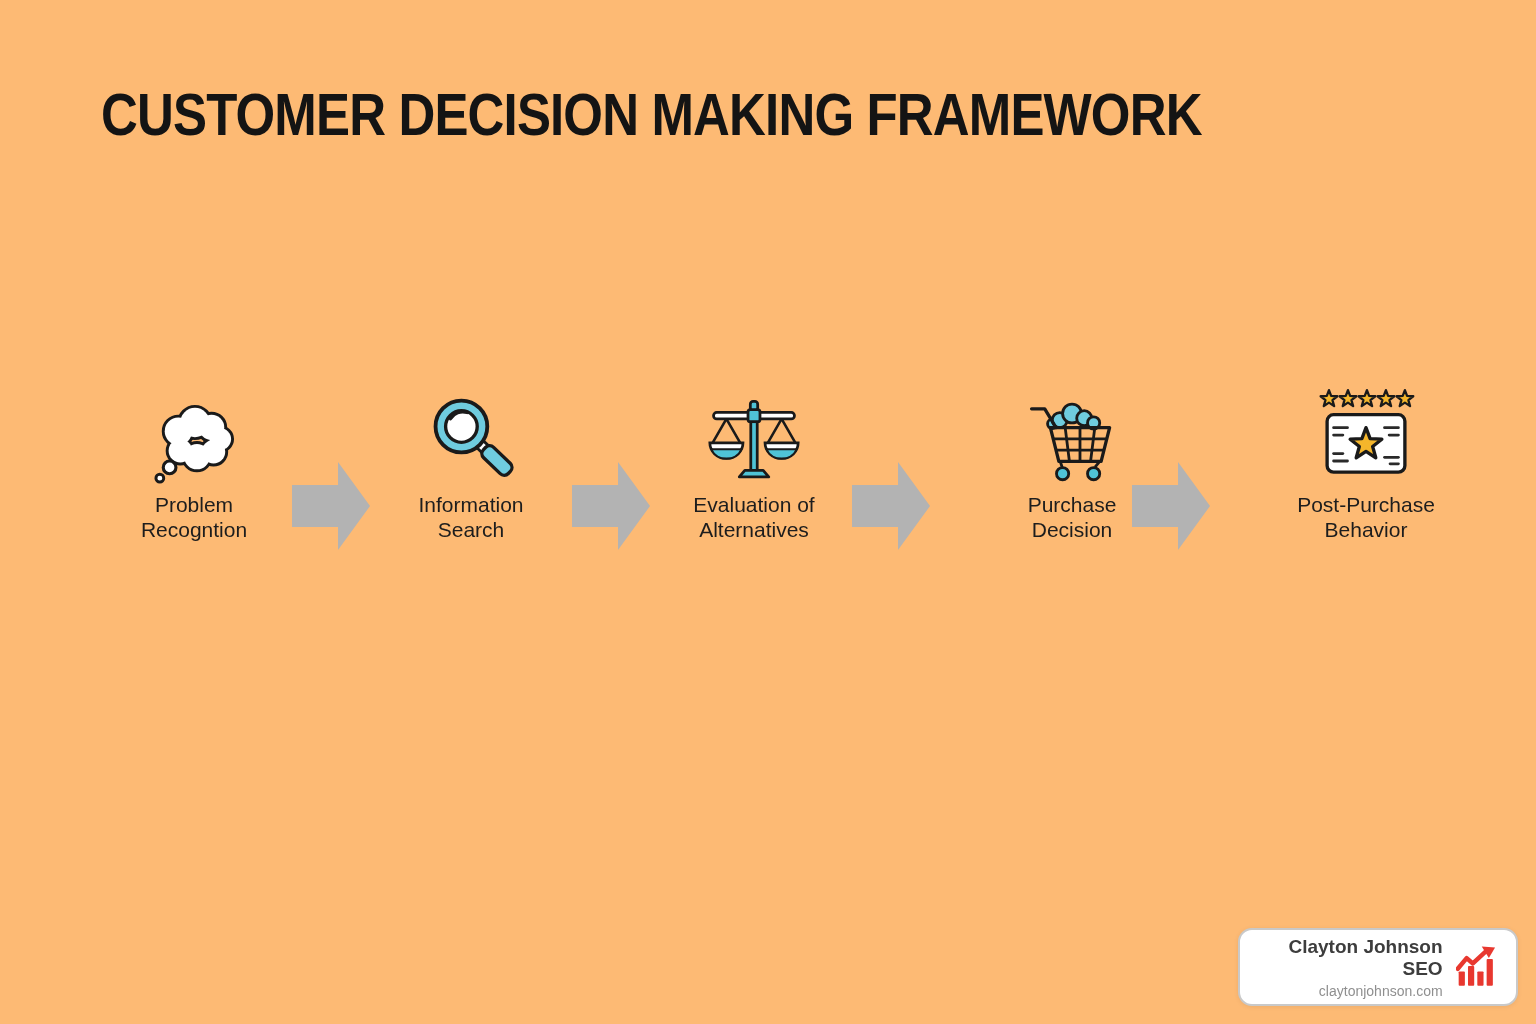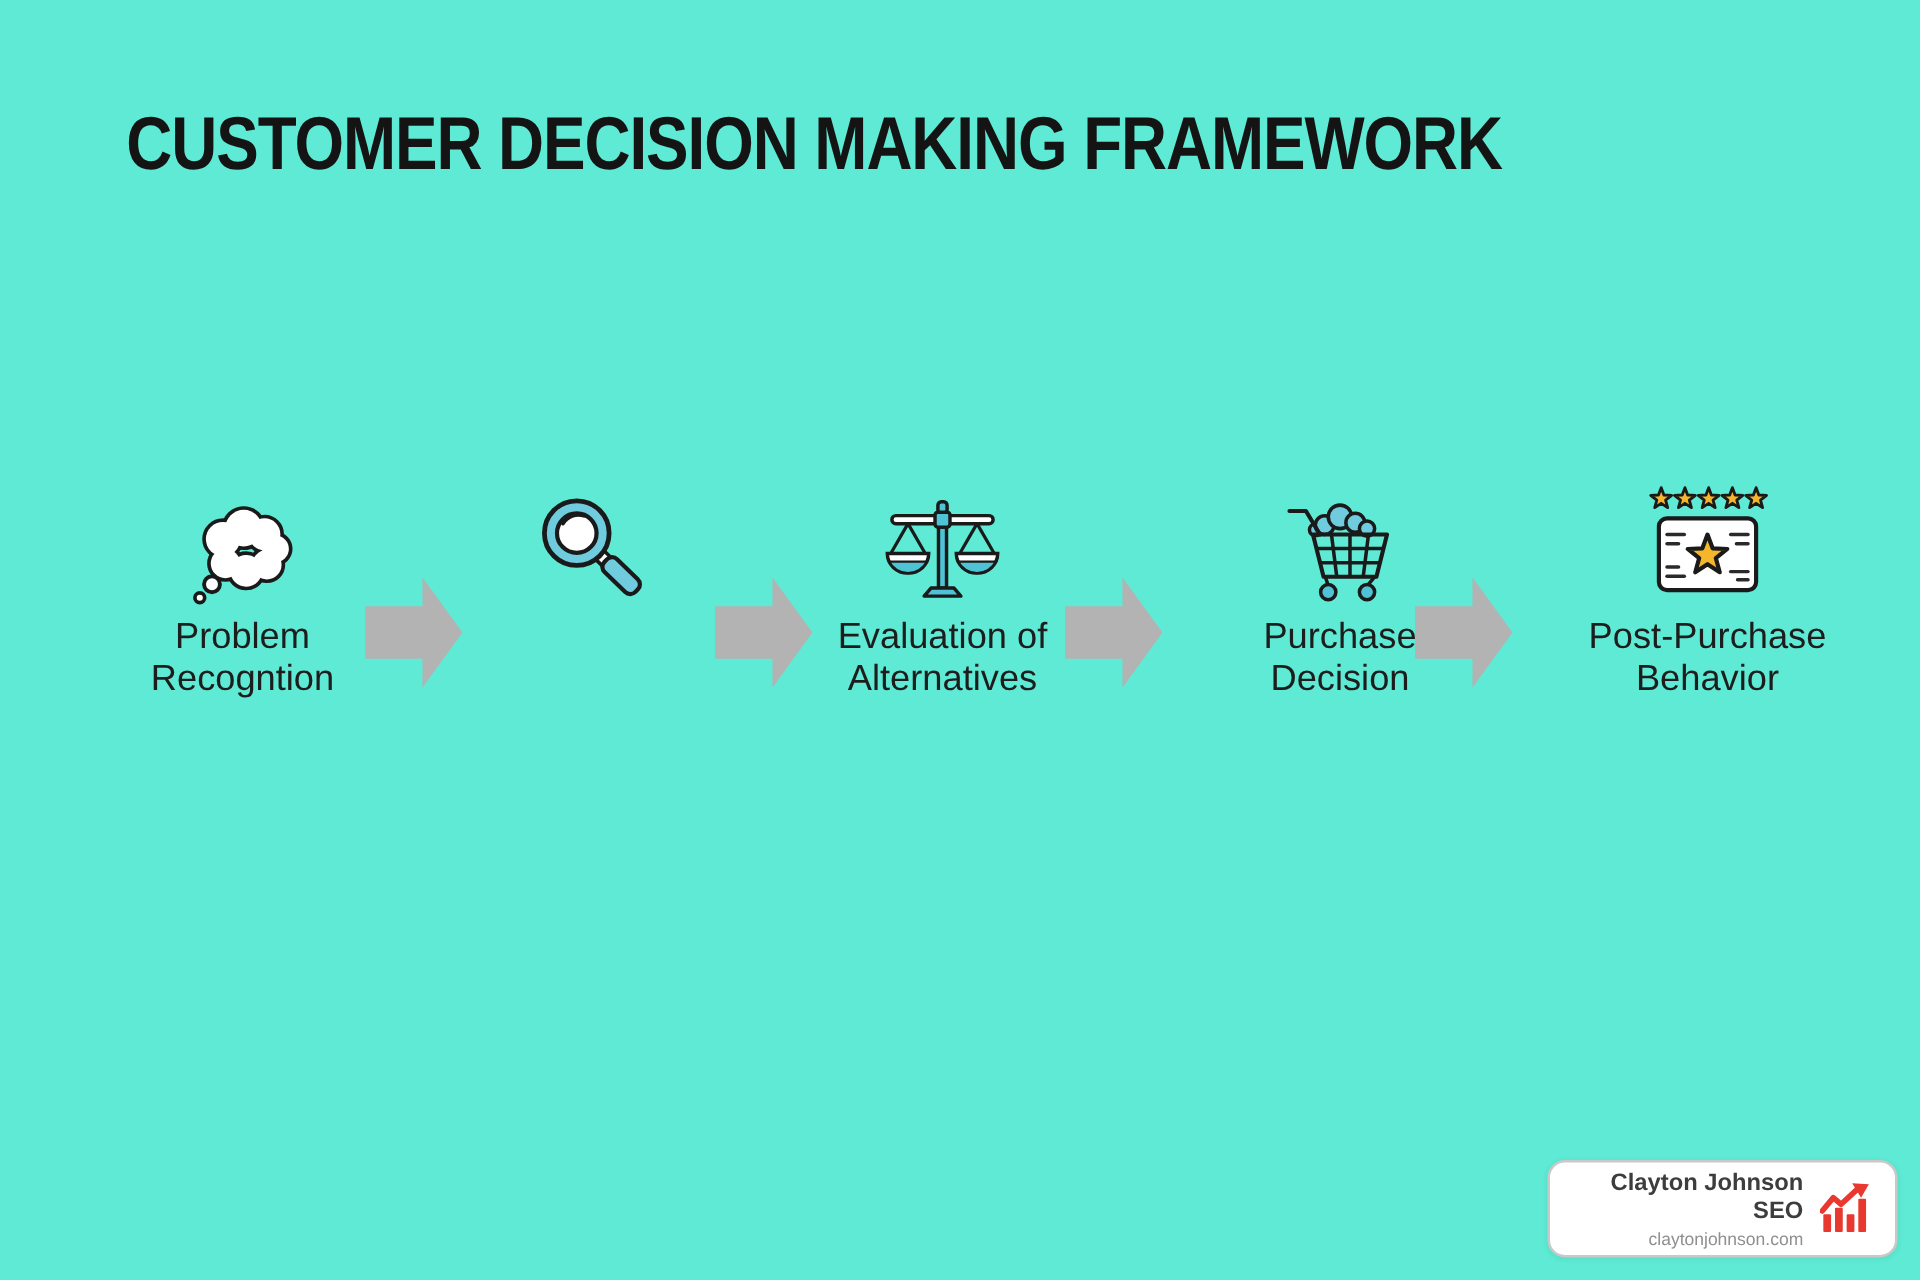--- a/index.html
+++ b/index.html
@@ -1,19 +1,19 @@
 <!DOCTYPE html>
 <html style="--accent-teal: #4FC3D6; --accent-teal-light: #6FCCDF; --accent-gold: #F5B62B; --arrow-gray: #B3B3B3; --brand-red: #E8382F; --title-black: #141414;"><head>
 <meta charset="utf-8">
 <style>
   * { margin: 0; padding: 0; box-sizing: border-box; }
   html, body { width: 1536px; height: 1024px; background: #ffffff; overflow: hidden; }
   body { font-family: "Liberation Sans", "DejaVu Sans", sans-serif; position: relative; }
 
-  .canvas { position: absolute; inset: 0; background: #5eead4; }
+  .canvas { position: absolute; inset: 0; background: #fdba74; }
 
   .page-title {
     position: absolute;
     left: 101px; top: 80px;
     font-size: 60px;
     font-weight: 700;
     letter-spacing: -1px;
     color: var(--title-black, #141414);
     transform: scaleX(0.85);
     transform-origin: left center;
@@ -31,21 +31,21 @@
     align-items: center;
   }
   .icon-area {
     height: 104px;
     display: flex;
     align-items: flex-end;
     justify-content: center;
   }
   .stage-label {
     margin-top: 9px;
-    font-size: 29px;
+    font-size: 21px;
     font-weight: 500;
     line-height: 1.17;
     color: #1d1d1d;
     text-align: center;
     white-space: pre-line;
   }
 
   .flow-arrow { position: absolute; top: 462px; width: 78px; height: 88px; }
   .arrow-fill { fill: var(--arrow-gray, #b3b3b3); }
 
@@ -123,20 +123,22 @@
         <svg width="96" height="92" viewBox="0 0 100 96">
           <g transform="translate(60.5,55.5) rotate(44)">
             <rect class="ink white-fill" x="-2" y="-5" width="9" height="10" stroke-width="3"></rect>
             <rect class="ink teal-light-fill" x="5" y="-7.5" width="36" height="15" rx="6" stroke-width="3.5"></rect>
           </g>
           <circle class="ink teal-light-fill" cx="40" cy="36" r="27" stroke-width="4"></circle>
           <circle class="ink white-fill" cx="40" cy="36" r="16.5" stroke-width="3.5"></circle>
           <path class="ink no-fill" d="M28.5,28 A15,15 0 0 1 46,21.5" stroke-width="3.2" stroke-linecap="round"></path>
         </svg>
       </div>
+      <div class="stage-label">Information
+Search</div>
     </div>
 
     <svg class="flow-arrow" style="left:572px" viewBox="0 0 78 88">
       <polygon class="arrow-fill" points="0,23 46,23 46,0 78,44 46,88 46,65 0,65"></polygon>
     </svg>
 
     <div class="stage" style="left:634px">
       <div class="icon-area">
         <svg width="92" height="86" viewBox="0 0 100 92">
           <path class="ink no-fill" d="M20,22 L5,48 M20,22 L35,48 M80,22 L65,48 M80,22 L95,48" stroke-width="2.8"></path>

